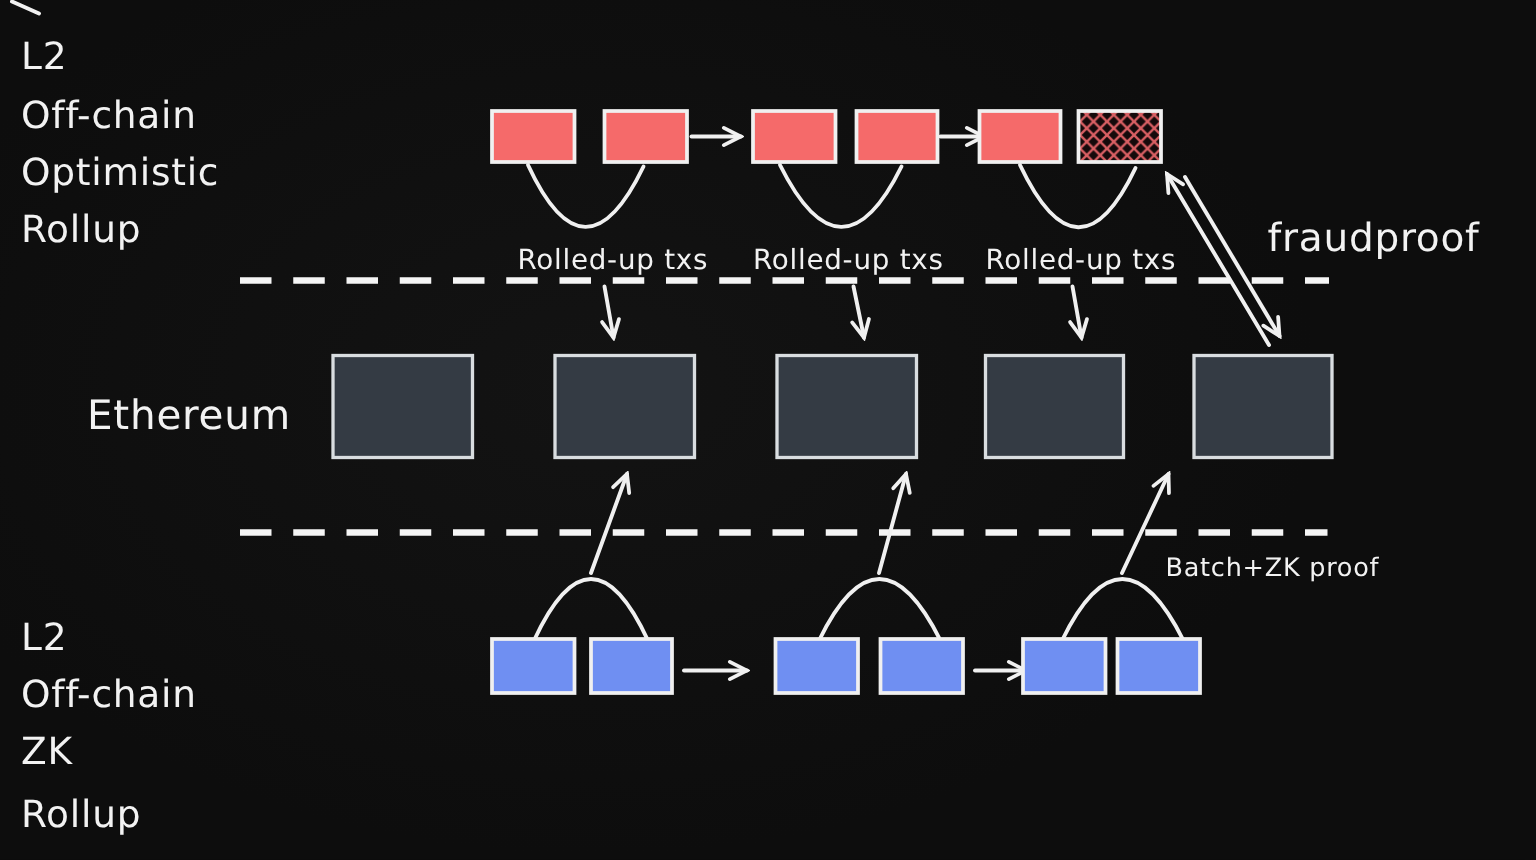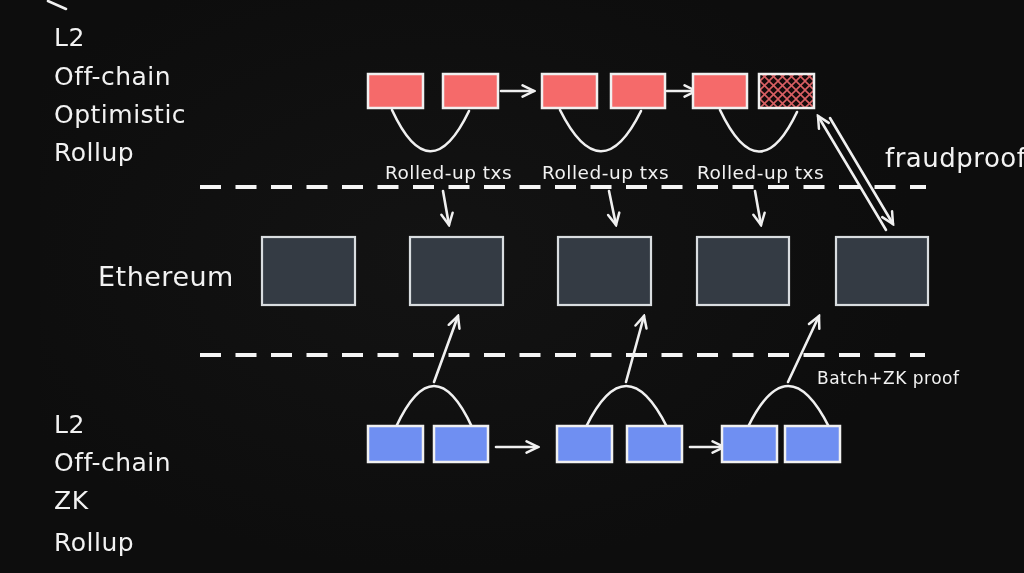--- a/index.html
+++ b/index.html
@@ -8,21 +8,20 @@
     background: #0d0d0d;
     width: 1024px;
     height: 573px;
     overflow: hidden;
   }
   .stage {
     position: relative;
     width: 884px;
     height: 573px;
     background: radial-gradient(ellipse at 45% 45%, #131313 0%, #0d0d0d 70%);
-    margin-left: 40px;
   }
   svg { display: block; }
   .txt {
     fill: #f2f2f2;
     font-family: "DejaVu Sans", sans-serif;
     letter-spacing: 0.5px;
   }
   .title-txt { font-size: 25px; }
   .eth-txt   { font-size: 27px; }
   .fraud-txt { font-size: 26px; }

